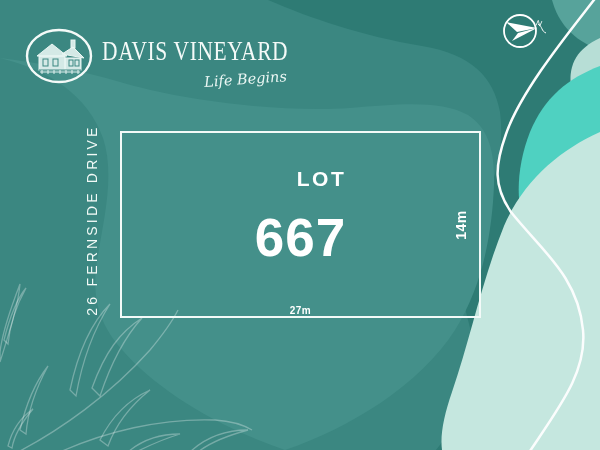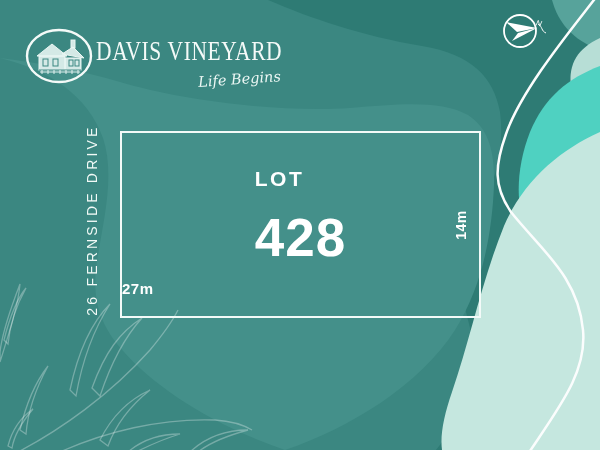--- a/index.html
+++ b/index.html
@@ -6,21 +6,21 @@
   .canvas{
     position:relative;width:600px;height:450px;overflow:hidden;
     font-family:"Liberation Sans",sans-serif;color:#fff;
     background:#2E7B74;
   }
   .bg{position:absolute;inset:0;display:block;}
 
   
   .logo{position:absolute;left:22px;top:26px;display:flex;align-items:flex-start;}
   .logo-oval{flex:0 0 auto;}
-  .brand-text{margin-left:0;margin-top:10px;}
+  .brand-text{margin-left:6px;margin-top:10px;}
   .brand-name{
     font-family:"Liberation Serif","DejaVu Serif",serif;
     font-size:21.5px;letter-spacing:0.6px;color:#F4FAF8;
     transform:scaleY(1.28);transform-origin:left top;white-space:nowrap;
   }
   .brand-tagline{
     font-family:"DejaVu Serif","Liberation Serif",serif;
     font-style:italic;font-size:14.5px;color:#EAF6F3;
     text-align:right;margin-top:7px;padding-right:2px;
     transform:rotate(-4deg);transform-origin:right top;white-space:nowrap;
@@ -36,24 +36,24 @@
 
   
   .lotbox{
     position:absolute;left:120px;top:131px;width:361px;height:187px;
     border:2.5px solid #F3FAF8;box-sizing:border-box;
     display:flex;flex-direction:column;align-items:center;justify-content:center;
   }
   .lot-label{font-size:21px;font-weight:700;letter-spacing:2.5px;line-height:1;}
   .lot-number{font-size:53px;font-weight:700;line-height:1.08;letter-spacing:1px;}
   .lot-area{font-size:22px;font-weight:700;line-height:1.1;letter-spacing:0.5px;}
-  .lot-inner{display:flex;flex-direction:column;align-items:flex-start;gap:20px;margin-top:-14px;}
+  .lot-inner{display:flex;flex-direction:column;align-items:flex-end;gap:20px;margin-top:-14px;}
   .dim-w{
-    position:absolute;bottom:19px;left:0;width:100%;
-    font-size:15px;font-weight:700;letter-spacing:0.5px;
+    position:absolute;bottom:0;left:0;width:100%;text-align:center;
+    font-size:10px;font-weight:700;letter-spacing:0.5px;
   }
   .dim-h{
     position:absolute;right:3px;top:50%;
     transform:translateY(-50%) rotate(-90deg);
     font-size:14px;font-weight:700;letter-spacing:0.5px;white-space:nowrap;
   }
 
   
   .north-label{
     position:absolute;left:536px;top:19px;font-size:8px;font-style:italic;
@@ -155,21 +155,21 @@
       <div class="brand-name">DAVIS VINEYARD</div>
       <div class="brand-tagline">Life Begins</div>
     </div>
   </div>
 
   <div class="street">26 FERNSIDE DRIVE</div>
 
   <div class="lotbox">
     <div class="lot-inner">
       <div class="lot-label">LOT</div>
-      <div class="lot-number">428</div>
+      <div class="lot-number">667</div>
     </div>
     <div class="dim-w">27m</div>
     <div class="dim-h">14m</div>
   </div>
 
   <div class="north-label">N</div>
 
 </div>
 
 </body></html>

